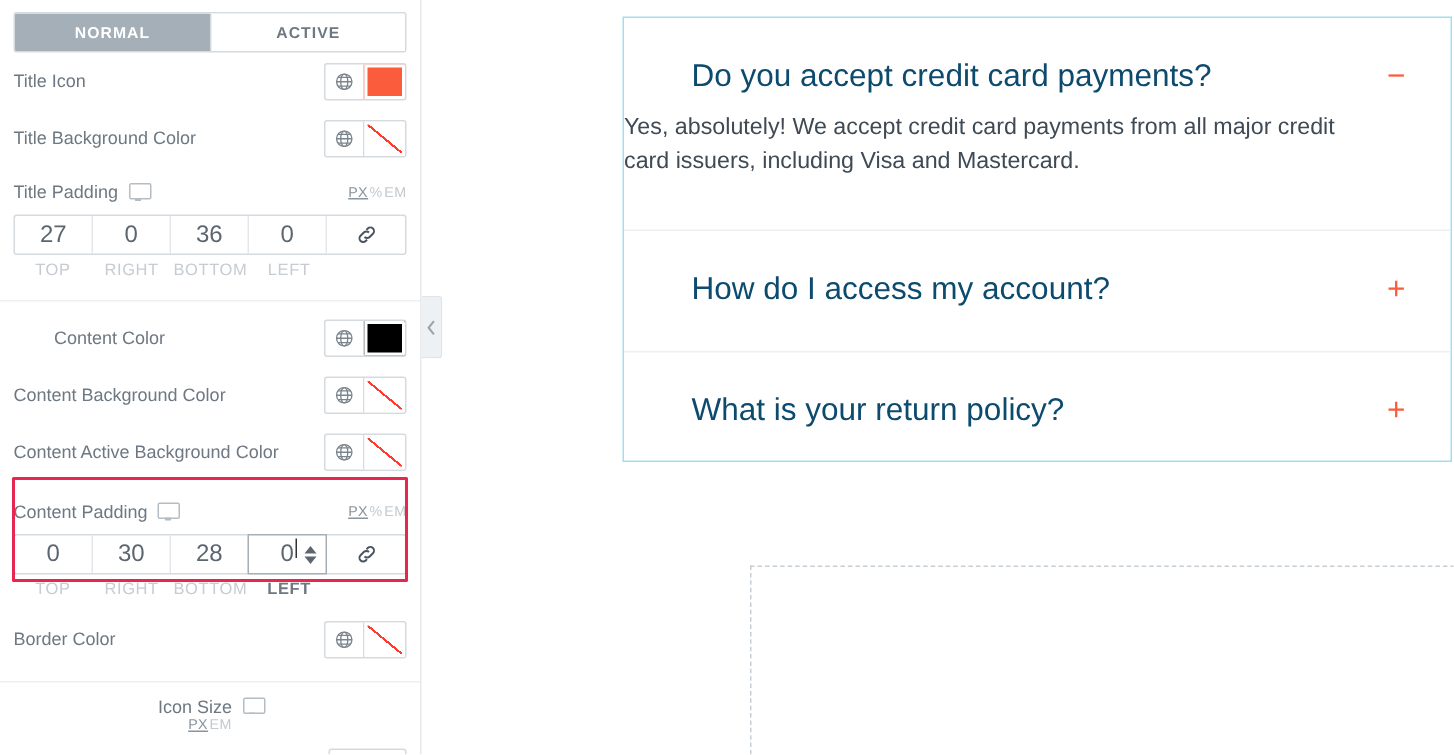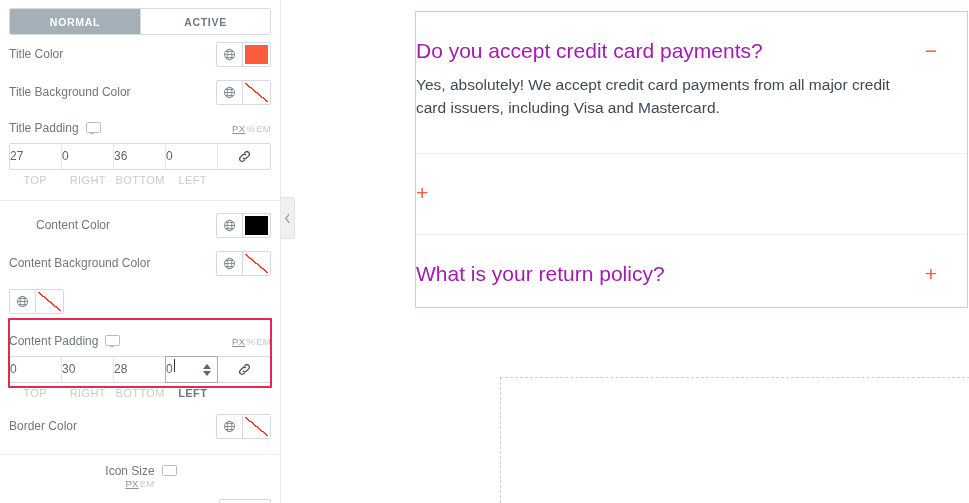--- a/index.html
+++ b/index.html
@@ -105,23 +105,23 @@
 
   
   .padbox { margin: 2px 9px 0 9px; }
   .padinputs {
     display: flex;
     border: 1px solid #d5dadf; border-radius: 2px; background:#fff;
     height: 27px; overflow: visible;
   }
   .padcell {
     flex: 1 1 0; position: relative;
-    display:flex; align-items:center; 
+    display:flex; align-items:center; justify-content:center;
     border-right: 1px solid #e4e8eb;
-    font-size: 12px; color:#5b6670;
+    font-size: 16px; color:#5b6670;
   }
   .padcell:last-child { border-right: none; }
   .padcell.focused {
     border: 1px solid #a4afb7; margin: -1px 0 -1px -1px; z-index:2; background:#fff;
   }
   .padcell .val { line-height:25px; }
   .padcell.focused .val { position:relative; }
   .padcell.focused .val::after {
     content:""; position:absolute; right:-2px; top:2px;
     width:1px; height:13px; background:#333;
@@ -181,21 +181,21 @@
     border:1px solid #9fe0ef; background:#fff;
   }
   .acc-item { position:relative; }
   .acc-item + .acc-item { border-top:1px solid #eceff1; }
   .acc-title {
     display:flex; align-items:flex-start; justify-content:space-between;
     padding: 27px 30px 0 0;
     cursor:pointer;
   }
   .acc-title .t {
-    font-size: 21px; color:#a21caf; font-weight:400; line-height:1.15;
+    font-size: 21px; color:#0c4a6e; font-weight:400; line-height:1.15;margin-left:45px;
   }
   .acc-icon { font-size:21px; color:#fa5c3c; line-height:1.15; user-select:none; }
   .acc-body {
     font-size: 15.5px; color:#3f4a55; line-height:1.5;
     padding: 10px 30px 33px 0; max-width: 505px;
   }
   .acc-spacer { height:29px; }
 
   #dropzone {
     position:absolute; left:205px; top:377px; width:470px; height:126px;
@@ -208,21 +208,21 @@
 <div id="app">
 
   <div id="sidebar">
 
     <div class="tabs">
       <div class="tab active">NORMAL</div>
       <div class="tab">ACTIVE</div>
     </div>
 
     <div class="row">
-      <div class="label">Title Color</div>
+      <div class="label">Title Icon</div>
       <div class="colorctl">
         <div class="globe">
           <svg width="13" height="13" viewBox="0 0 16 16" fill="none" stroke="#7b858d" stroke-width="1.1">
             <circle cx="8" cy="8" r="6.3"></circle>
               <ellipse cx="8" cy="8" rx="2.9" ry="6.3"></ellipse>
             <line x1="1.8" y1="8" x2="14.2" y2="8"></line>
               <line x1="3" y1="4.4" x2="13" y2="4.4"></line>
             <line x1="3" y1="11.6" x2="13" y2="11.6"></line>
           </svg>
         </div>
@@ -315,20 +315,21 @@
             <line x1="1.8" y1="8" x2="14.2" y2="8"></line>
               <line x1="3" y1="4.4" x2="13" y2="4.4"></line>
             <line x1="3" y1="11.6" x2="13" y2="11.6"></line>
           </svg>
         </div>
         <div class="swatch empty"></div>
       </div>
     </div>
 
     <div class="row">
+      <div class="label">Content Active Background Color</div>
       <div class="colorctl">
         <div class="globe">
           <svg width="13" height="13" viewBox="0 0 16 16" fill="none" stroke="#7b858d" stroke-width="1.1">
             <circle cx="8" cy="8" r="6.3"></circle>
               <ellipse cx="8" cy="8" rx="2.9" ry="6.3"></ellipse>
             <line x1="1.8" y1="8" x2="14.2" y2="8"></line>
               <line x1="3" y1="4.4" x2="13" y2="4.4"></line>
             <line x1="3" y1="11.6" x2="13" y2="11.6"></line>
           </svg>
         </div>
@@ -434,20 +435,21 @@
       <div class="acc-item">
         <div class="acc-title">
           <div class="t">Do you accept credit card payments?</div>
           <div class="acc-icon">−</div>
         </div>
         <div class="acc-body">Yes, absolutely! We accept credit card payments from all major credit card issuers, including Visa and Mastercard.</div>
       </div>
 
       <div class="acc-item">
         <div class="acc-title">
+          <div class="t">How do I access my account?</div>
           <div class="acc-icon">+</div>
         </div>
         <div class="acc-spacer"></div>
       </div>
 
       <div class="acc-item">
         <div class="acc-title">
           <div class="t">What is your return policy?</div>
           <div class="acc-icon">+</div>
         </div>

